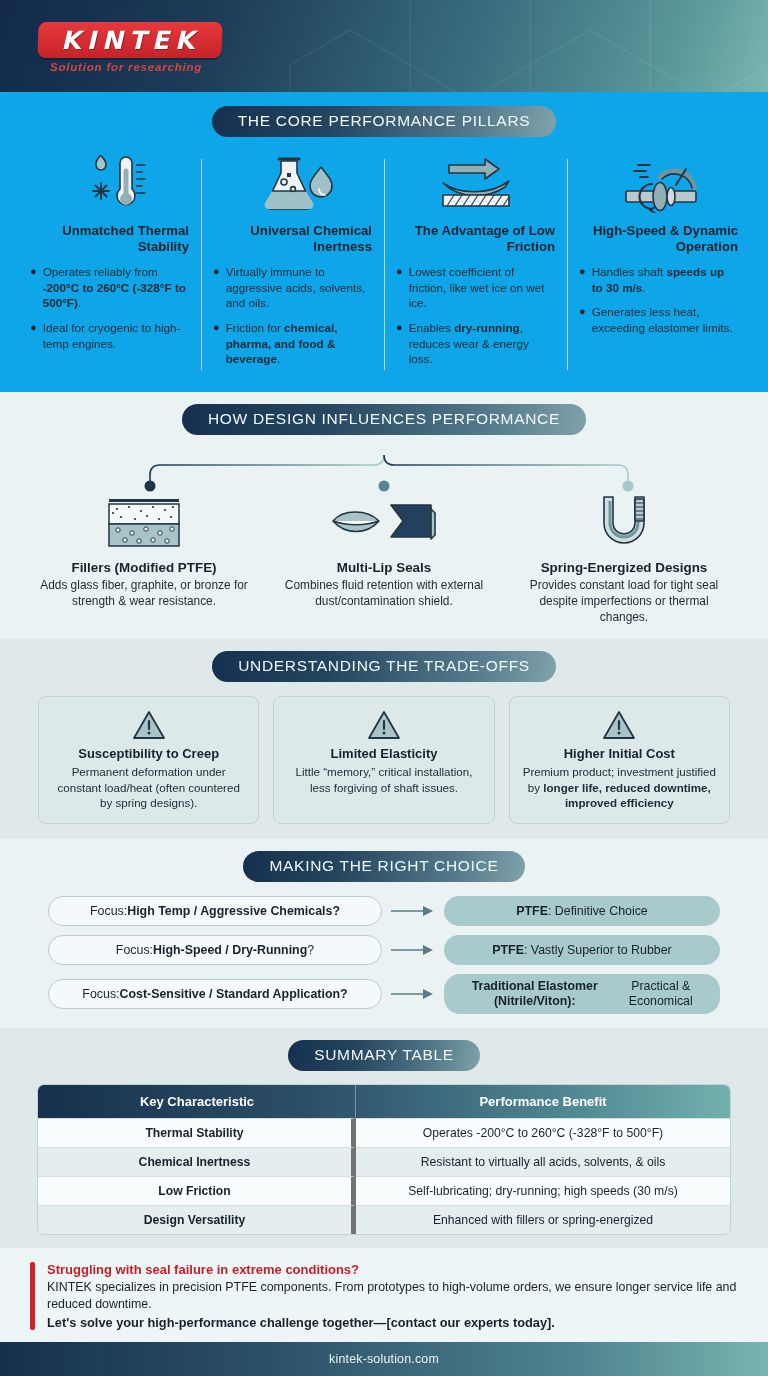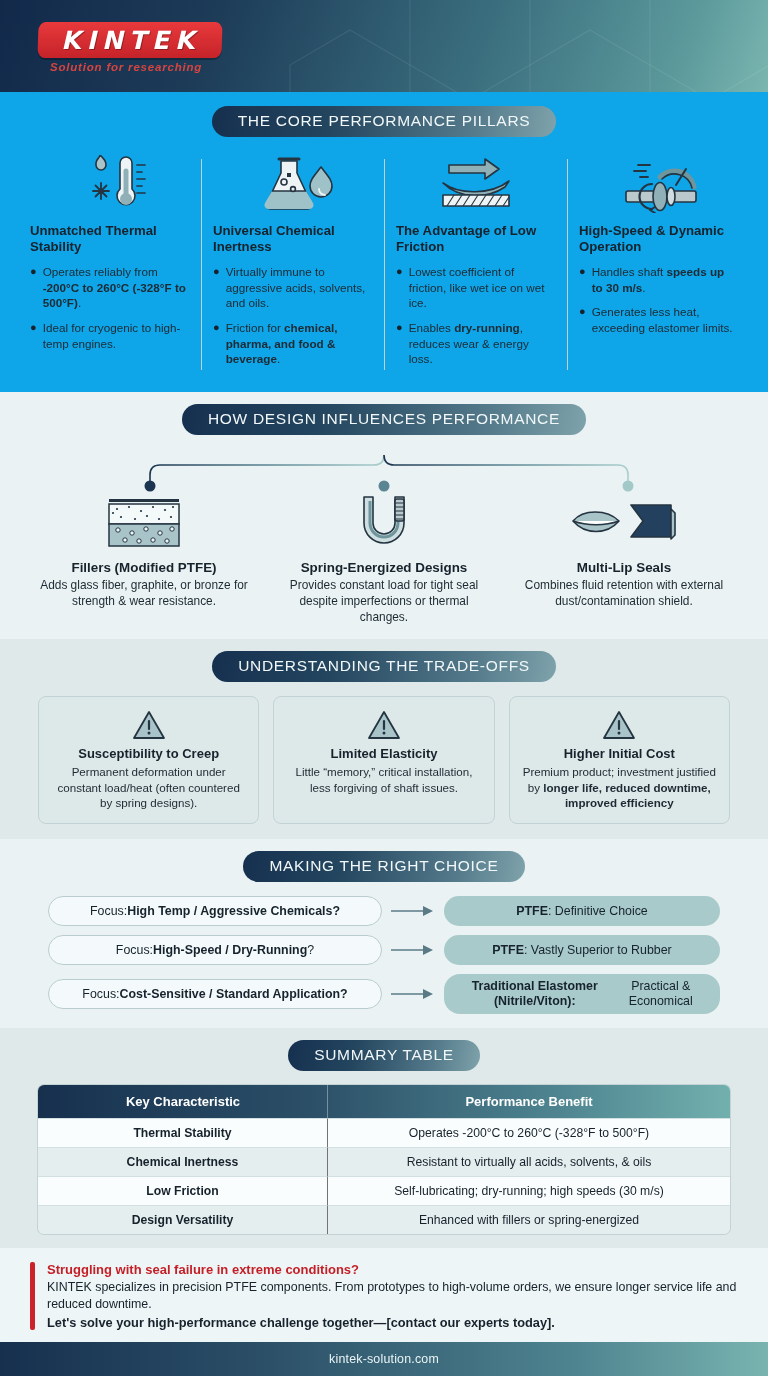--- a/index.html
+++ b/index.html
@@ -70,21 +70,21 @@
     display:grid; grid-template-columns:repeat(4,1fr);
     padding:0 18px;
   }
   .pillar { padding:0 12px; position:relative; }
   .pillar + .pillar::before {
     content:""; position:absolute; left:0; top:6px; bottom:6px;
     width:1px; background:#c2d2d4;
   }
   .p-icon { height:62px; display:flex; align-items:center; justify-content:center; }
   .p-title {
-    margin-top:8px; text-align:left;
+    margin-top:8px; text-align:right;
     font-size:13.2px; font-weight:700; line-height:1.22; color:#16222c;
   }
   .p-list { margin-top:9px; }
   .p-li { display:flex; gap:6px; margin-bottom:9px; }
   .p-li .dot { flex:0 0 auto; font-size:11px; line-height:1.35; color:#16222c; }
   .p-li .txt { font-size:11.7px; line-height:1.34; color:#1c2a33; }
   .p-li b { font-weight:700; }
 
   
   .design-sec { background:#eaf2f3; padding:12px 0 14px; }
@@ -135,21 +135,21 @@
     border-radius:6px; overflow:hidden;
     box-shadow:0 0 0 1px #c3d3d5;
   }
   table.summary th {
     background:transparent; color:#fff;
     font-size:13px; font-weight:700; padding:9px 6px; text-align:center;
   }
   table.summary thead tr { background:linear-gradient(90deg,#16304e 0%,#2c5068 40%,#4e8490 75%,#72b0ae 100%);border-radius:12px; }
   table.summary thead th:first-child { box-shadow:inset -1px 0 0 rgba(255,255,255,.35); }
   table.summary td { font-size:12.2px; padding:7px 8px; text-align:center; border-top:1px solid #d3e0e1; }
-  table.summary td.k { font-weight:700; width:290px; border-right:1px solid #737373; }
+  table.summary td.k { font-weight:700; width:318px; border-right:5px solid #737373; }
   table.summary tbody tr:nth-child(odd) { background:#fafdfd; }
   table.summary tbody tr:nth-child(even) { background:#e4eeef; }
 
   
   .cta-sec { background:#eef5f6; padding:14px 0 12px; flex:1 1 auto; }
   .cta { display:flex; gap:12px; padding:0 30px; }
   .cta-bar { flex:0 0 5px; background:#cc2229; border-radius:2px; }
   .cta-h { font-size:13px; font-weight:700; color:#c41f26; }
   .cta-p { margin-top:2px; font-size:12.4px; line-height:1.33; color:#16222c; }
   .cta-f { margin-top:3px; font-size:12.8px; font-weight:700; color:#16222c; }
@@ -381,48 +381,48 @@
               </g>
             </g>
           </svg>
         </div>
         <div class="d-title">Fillers (Modified PTFE)</div>
         <div class="d-desc">Adds glass fiber, graphite, or bronze for strength &amp; wear resistance.</div>
       </div>
 
       <div class="d-col">
         <div class="d-icon">
+          <svg width="110" height="56" viewBox="0 0 110 56">
+            <g stroke="#243441" stroke-width="1.6" fill="none" stroke-linejoin="round">
+              <path d="M4 26 c10-12 34-12 46 0 c-12 14 -34 14 -46 0z" fill="#a8c4c9"></path>
+              <path d="M4 26 c14 5 32 5 46 0" fill="#ffffff"></path>
+              <path d="M62 10 h40 v32 h-40 l12-16z" fill="#24405f"></path>
+              <path d="M102 14 l4 4 v22 l-4 4z" fill="#a8c4c9"></path>
+            </g>
+          </svg>
+        </div>
+        <div class="d-title">Multi-Lip Seals</div>
+        <div class="d-desc">Combines fluid retention with external dust/contamination shield.</div>
+      </div>
+
+      <div class="d-col">
+        <div class="d-icon">
           <svg width="72" height="56" viewBox="0 0 72 56">
             <g stroke="#243441" stroke-width="1.6" fill="none" stroke-linejoin="round">
               <path d="M16 2 v26 a20 20 0 0 0 40 0 v-26 h-9 v26 a11 11 0 0 1-22 0 v-26z" fill="#cfdee0"></path>
               <path d="M22 6 v22 a14 14 0 0 0 28 0 v-22" stroke="#6f959d" stroke-width="3"></path>
               <rect x="47" y="4" width="9" height="22" rx="2" fill="#b9c9cc"></rect>
               <g stroke-width="1">
                 <path d="M47 8 h9 M47 12 h9 M47 16 h9 M47 20 h9 M47 24 h9"></path>
               </g>
             </g>
           </svg>
         </div>
         <div class="d-title">Spring-Energized Designs</div>
         <div class="d-desc">Provides constant load for tight seal despite imperfections or thermal changes.</div>
-      </div>
-
-      <div class="d-col">
-        <div class="d-icon">
-          <svg width="110" height="56" viewBox="0 0 110 56">
-            <g stroke="#243441" stroke-width="1.6" fill="none" stroke-linejoin="round">
-              <path d="M4 26 c10-12 34-12 46 0 c-12 14 -34 14 -46 0z" fill="#a8c4c9"></path>
-              <path d="M4 26 c14 5 32 5 46 0" fill="#ffffff"></path>
-              <path d="M62 10 h40 v32 h-40 l12-16z" fill="#24405f"></path>
-              <path d="M102 14 l4 4 v22 l-4 4z" fill="#a8c4c9"></path>
-            </g>
-          </svg>
-        </div>
-        <div class="d-title">Multi-Lip Seals</div>
-        <div class="d-desc">Combines fluid retention with external dust/contamination shield.</div>
       </div>
     </div>
   </div>
 
   <div class="trade-sec">
     <div class="badge-row">
       <div class="badge">UNDERSTANDING THE TRADE-OFFS</div>
     </div>
     <div class="trade-grid">
 

